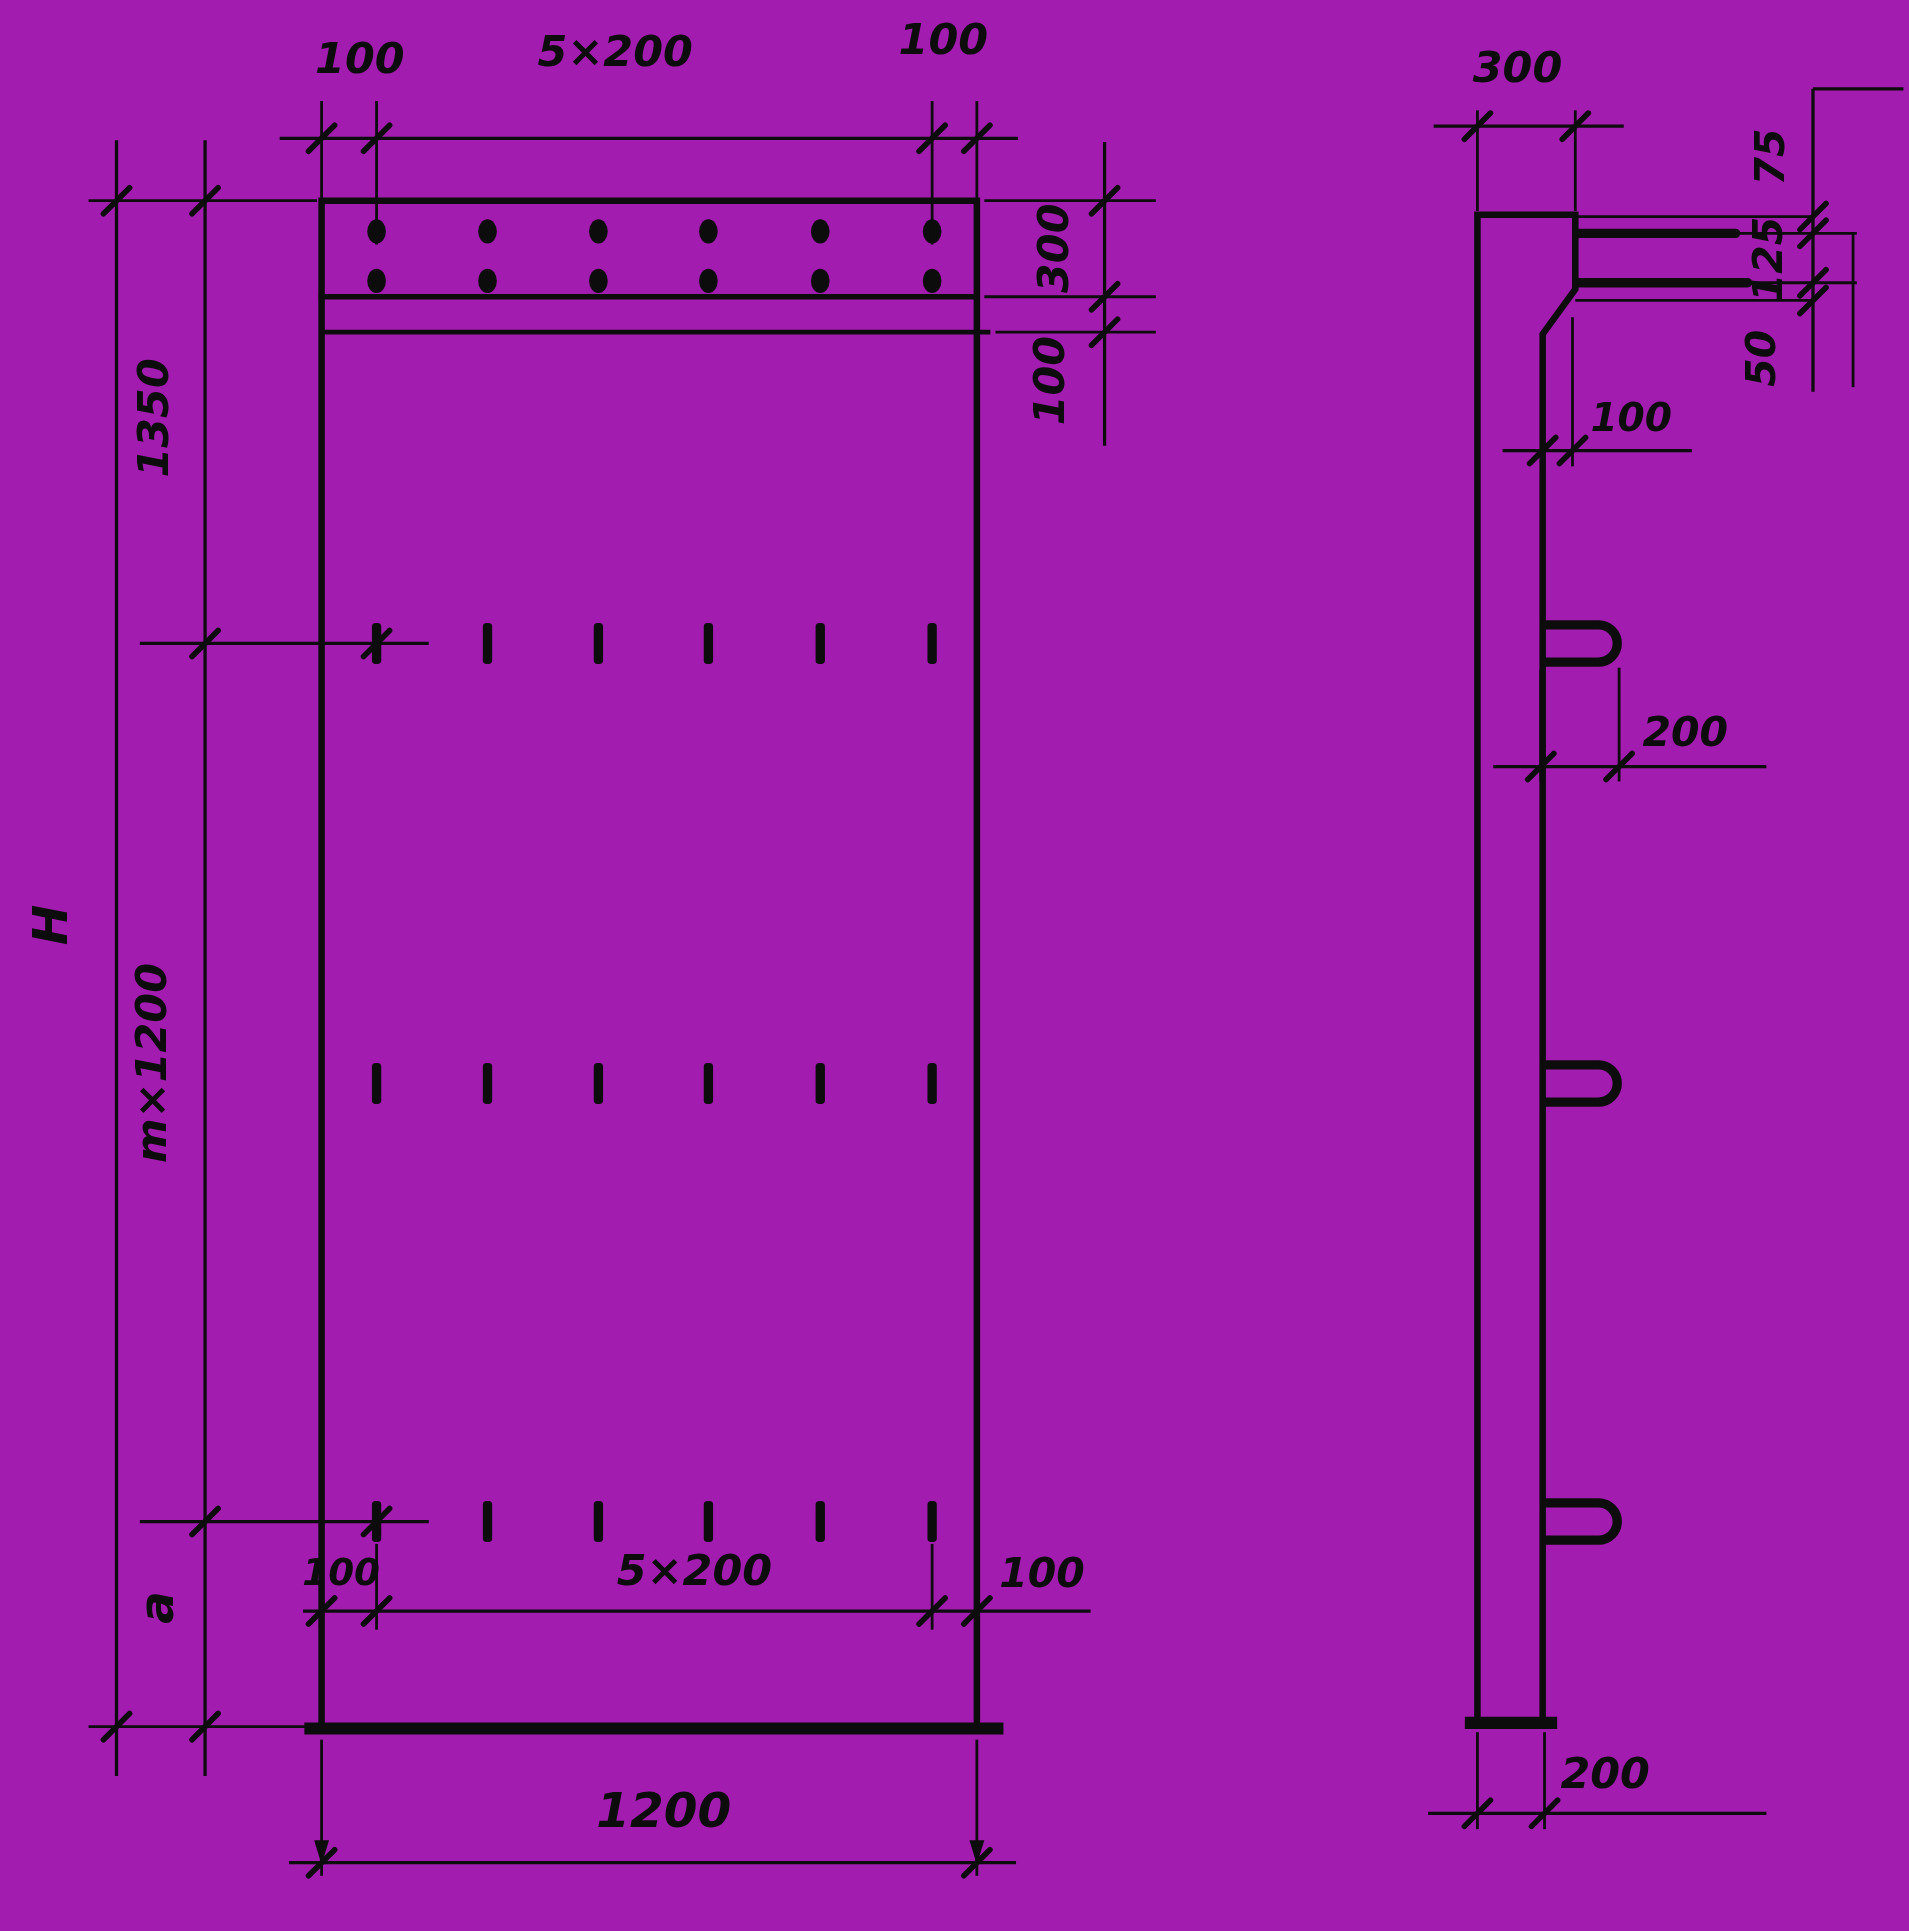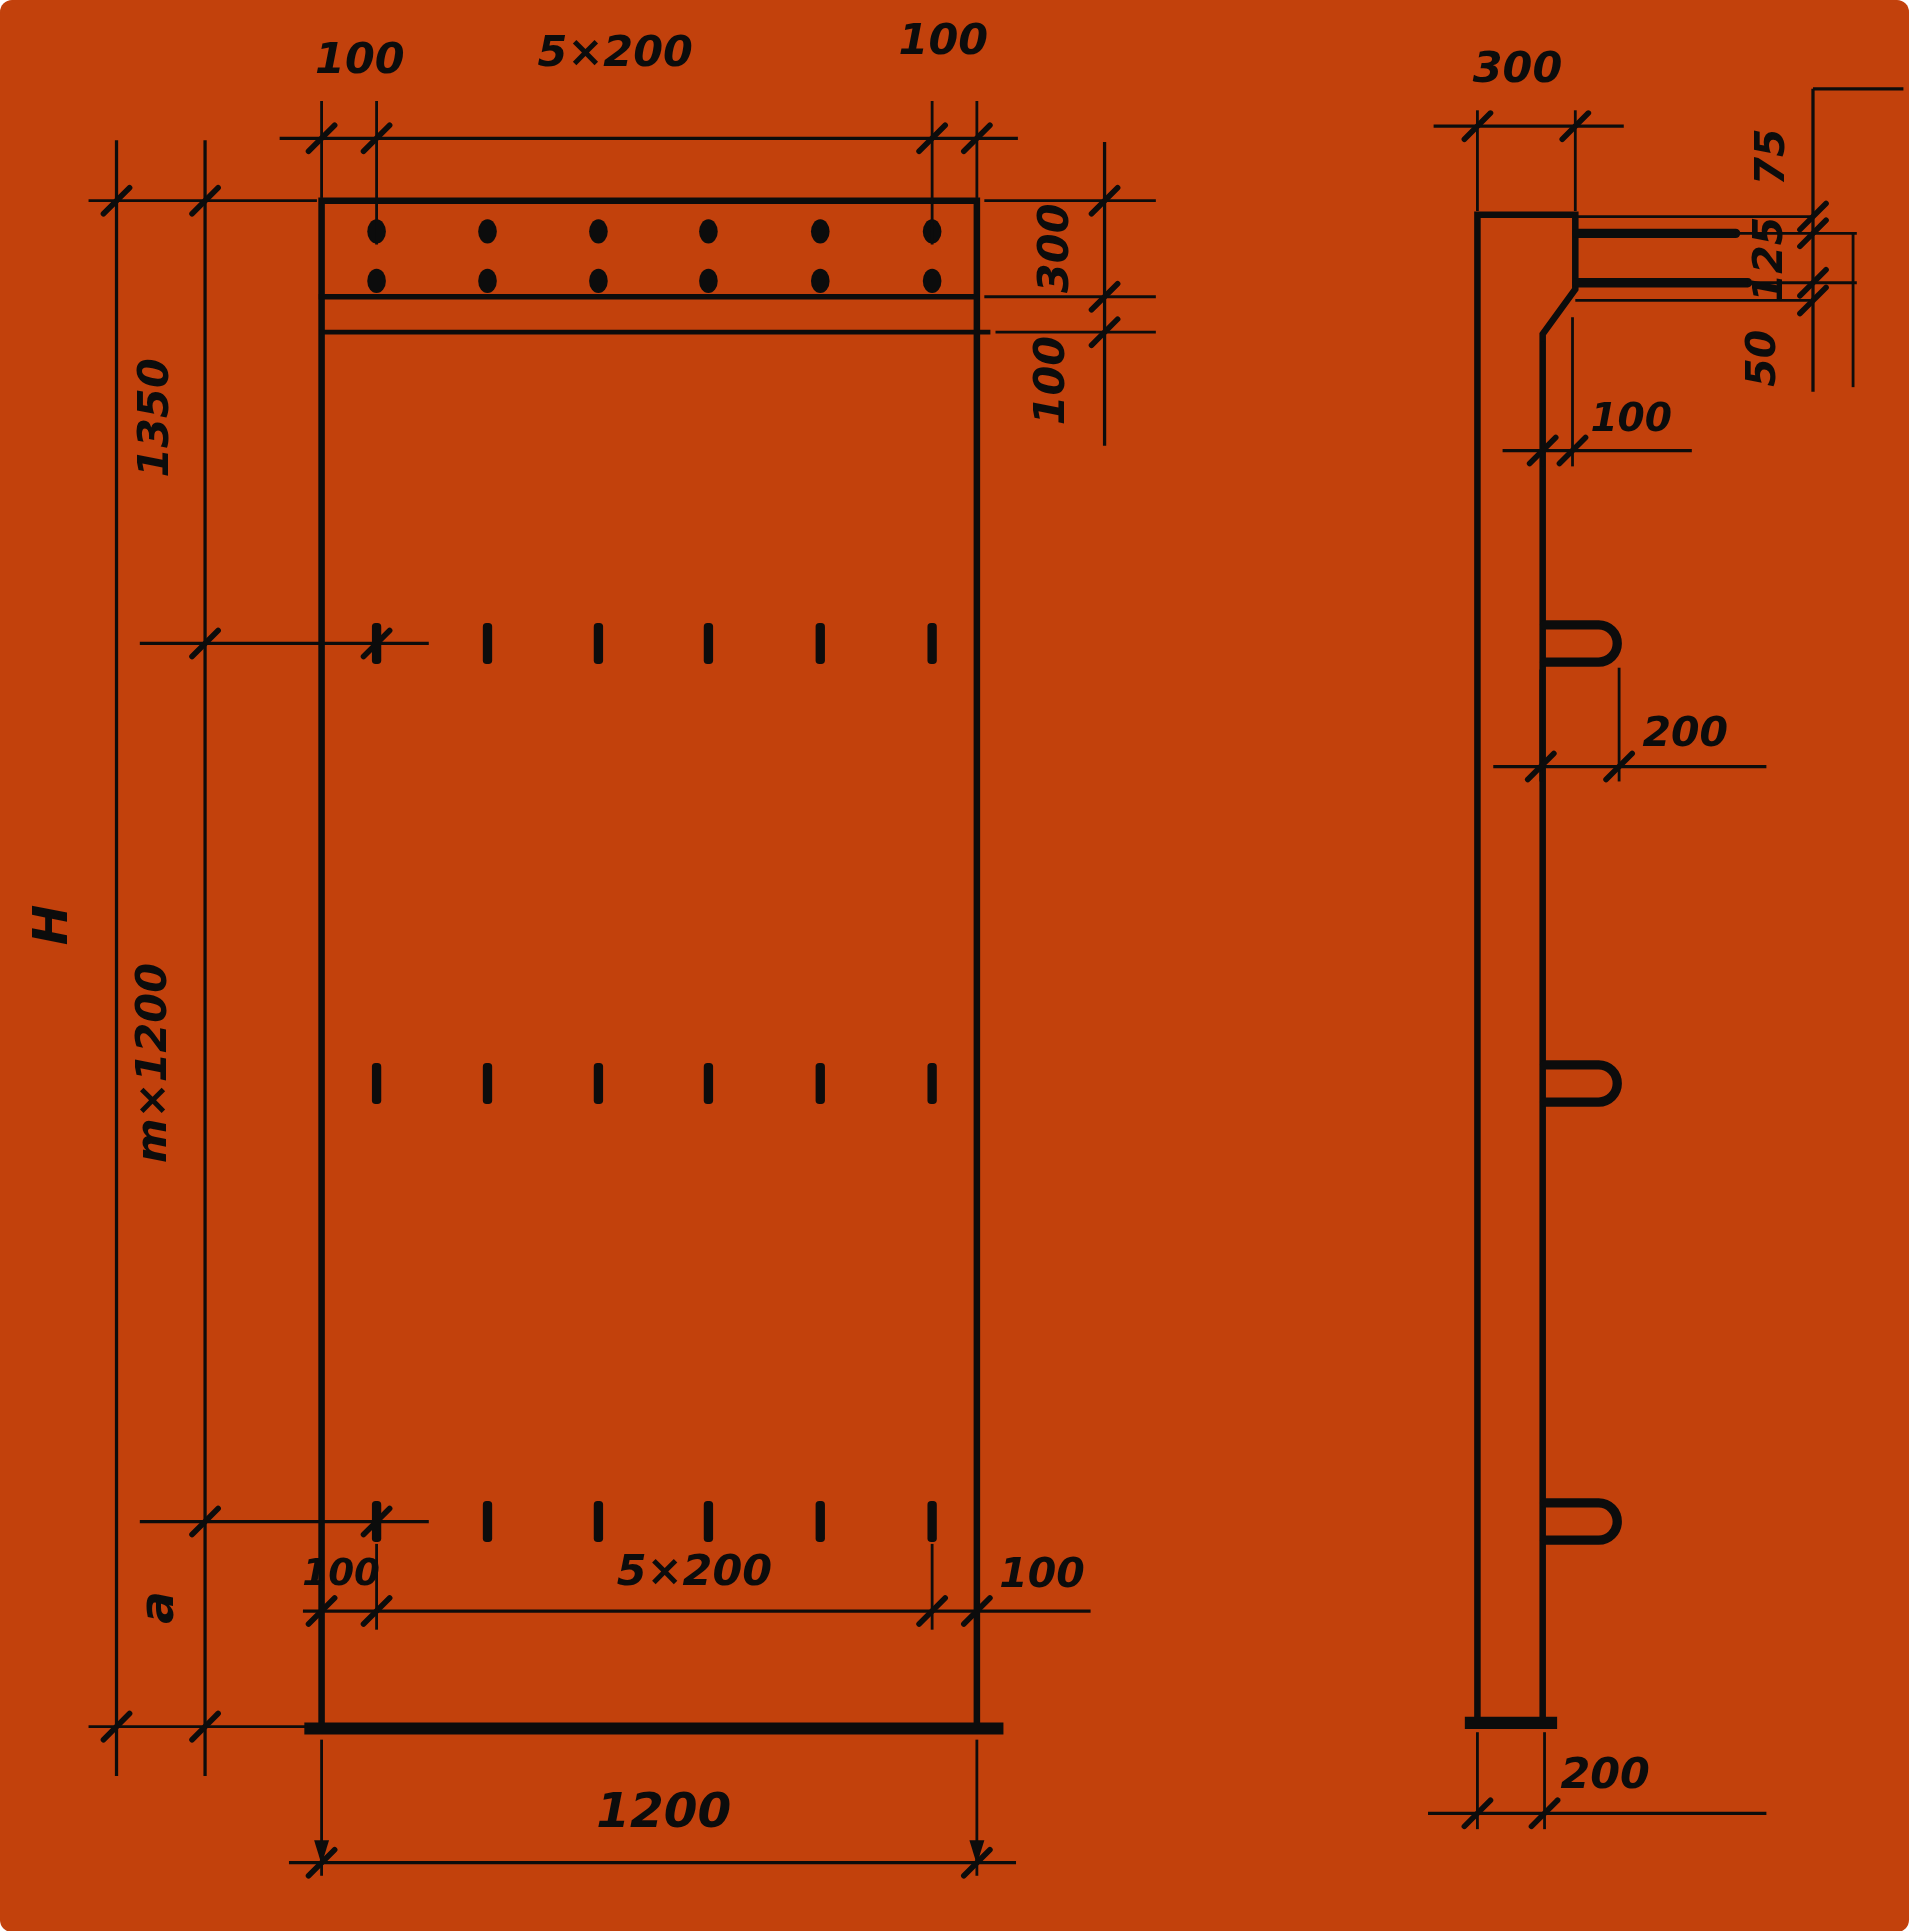--- a/index.html
+++ b/index.html
@@ -1,16 +1,16 @@
 <!DOCTYPE html>
 <html style="font-size:15px"><head>
 <meta charset="utf-8">
 <style>
   html,body{margin:0;padding:0;background:#ffffff;}
-  .stage{position:relative;width:1909px;height:1932px;background:#c2410c;overflow:hidden;border-radius:12px;}
+  .stage{position:relative;width:1909px;height:1932px;background:#a21caf;overflow:hidden;}
   svg{position:absolute;inset:0;}
   .ink{stroke:#0c0c0c;fill:none;stroke-linecap:square;}
   .w7{stroke-width:7;}
   .w6{stroke-width:6;}
   .w5{stroke-width:5;}
   .w12{stroke-width:13;}
   .w9{stroke-width:10;stroke-linecap:round;}
   .dim{stroke:#0c0c0c;stroke-width:3.5;fill:none;stroke-linecap:butt;}
   .thin{stroke:#0c0c0c;stroke-width:3;fill:none;}
   .tickline{stroke:#0c0c0c;stroke-width:6;stroke-linecap:round;}

